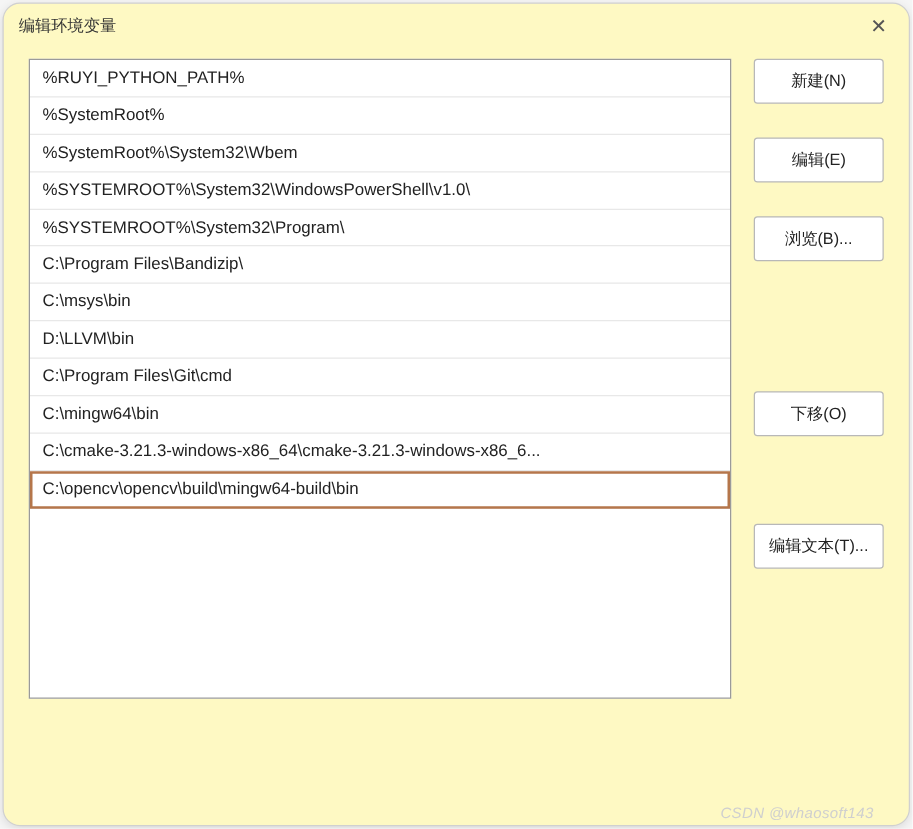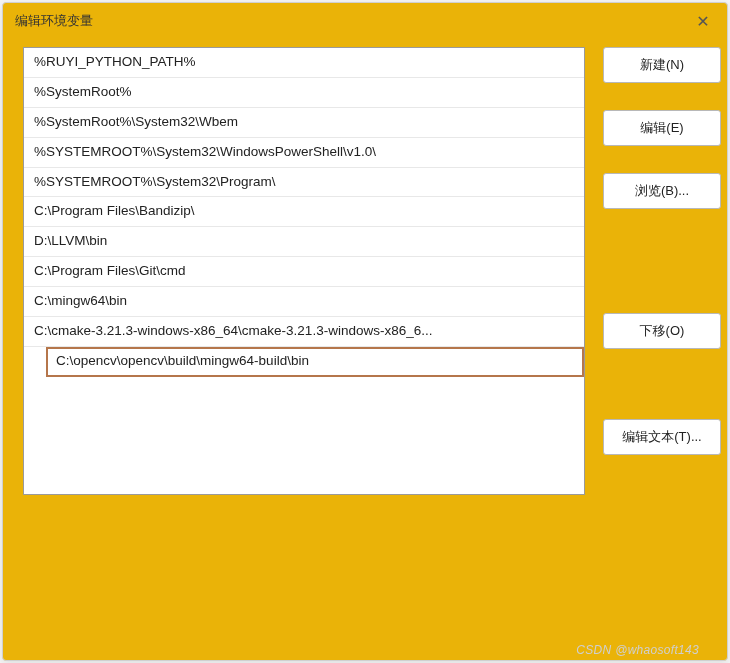--- a/index.html
+++ b/index.html
@@ -13,23 +13,23 @@
       width: 730px;
       height: 663px;
       position: relative;
     }
     .dialog {
       position: absolute;
       top: 2px;
       left: 2px;
       right: 2px;
       bottom: 2px;
-      background: #eab308;
+      background: #fef9c3;
       border: 1px solid #d0d0d0;
-      border-radius: 4px;
+      border-radius: 14px;
       box-shadow: 0 2px 8px rgba(0,0,0,0.1);
       display: flex;
       flex-direction: column;
     }
     .titlebar {
       display: flex;
       align-items: center;
       justify-content: space-between;
       padding: 6px 12px;
       font-size: 13px;
@@ -49,46 +49,45 @@
       flex: 1;
       display: flex;
       padding: 8px 12px 12px 20px;
       gap: 18px;
     }
     .listbox {
       flex: 1;
       border: 1px solid #9a9a9a;
       background: #ffffff;
       overflow: hidden;
-      height: 448px;
+      height: 512px;
     }
     .list-item {
       padding: 5px 10px;
       font-size: 13.5px;
       color: #222;
       border-bottom: 1px solid #e8e8e8;
       white-space: nowrap;
       overflow: hidden;
       text-overflow: ellipsis;
       cursor: default;
       line-height: 1.4;
     }
     .list-item.highlighted {
       outline: 2px solid #b5764b;
       outline-offset: -2px;
-      margin-left: 22px;
     }
     .button-col {
       width: 112px;
       display: flex;
       flex-direction: column;
       gap: 8px;
     }
     .btn {
-      width: 118px;
+      width: 104px;
       height: 36px;
       background: #ffffff;
       border: 1px solid #b8b8b8;
       border-radius: 3px;
       font-size: 13px;
       color: #222;
       cursor: pointer;
       font-family: inherit;
     }
     .gap-small { height: 11px; }
@@ -113,20 +112,21 @@
     <span class="close-btn">✕</span>
   </div>
   <div class="content">
     <div class="listbox" id="listbox">
         <div class="list-item">%RUYI_PYTHON_PATH%</div>
         <div class="list-item">%SystemRoot%</div>
         <div class="list-item">%SystemRoot%\System32\Wbem</div>
         <div class="list-item">%SYSTEMROOT%\System32\WindowsPowerShell\v1.0\</div>
         <div class="list-item">%SYSTEMROOT%\System32\Program\</div>
         <div class="list-item">C:\Program Files\Bandizip\</div>
+        <div class="list-item">C:\msys\bin</div>
         <div class="list-item">D:\LLVM\bin</div>
         <div class="list-item">C:\Program Files\Git\cmd</div>
         <div class="list-item">C:\mingw64\bin</div>
         <div class="list-item">C:\cmake-3.21.3-windows-x86_64\cmake-3.21.3-windows-x86_6...</div>
         <div class="list-item highlighted">C:\opencv\opencv\build\mingw64-build\bin</div>
       </div>
     <div class="button-col">
       <button class="btn">新建(N)</button>
       <div class="gap-small"></div>
       <button class="btn">编辑(E)</button>

